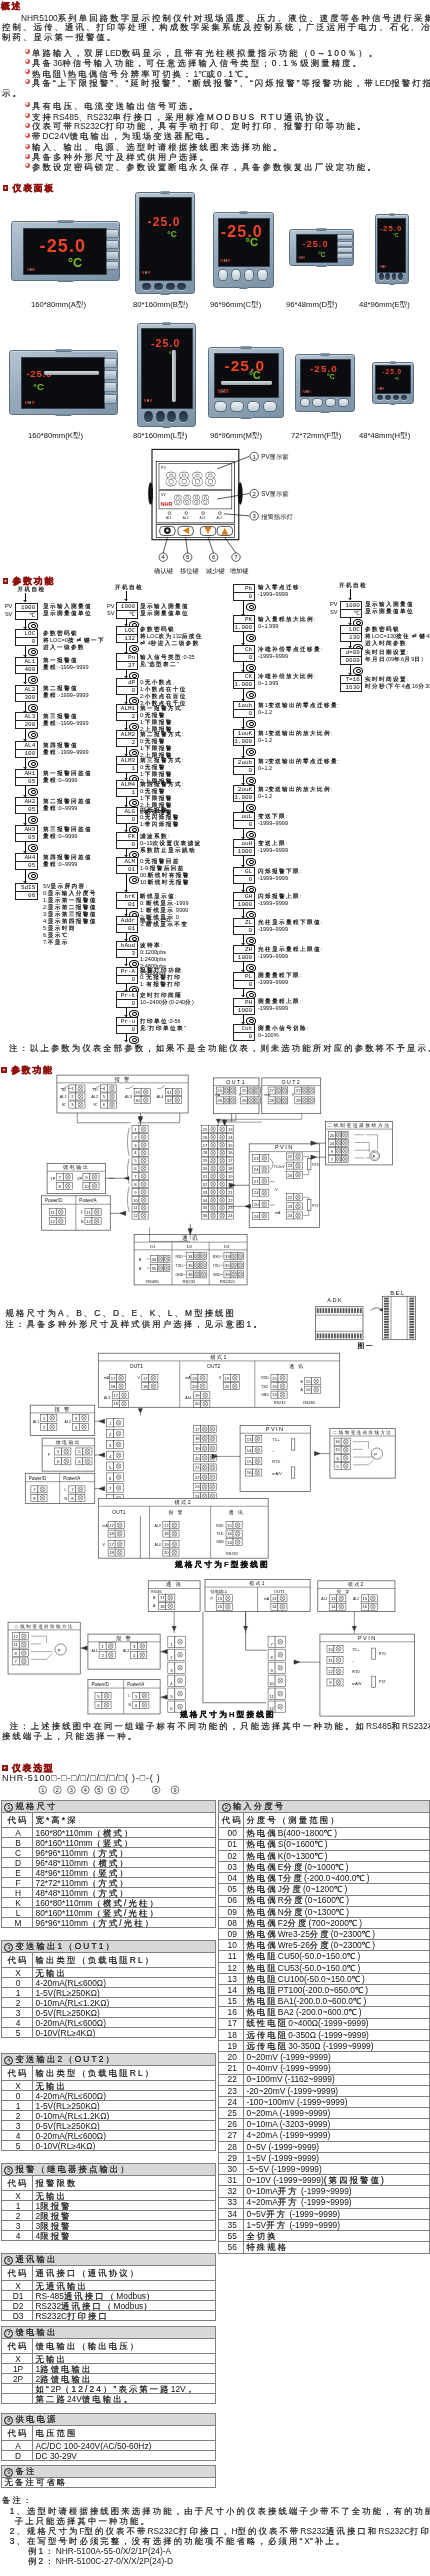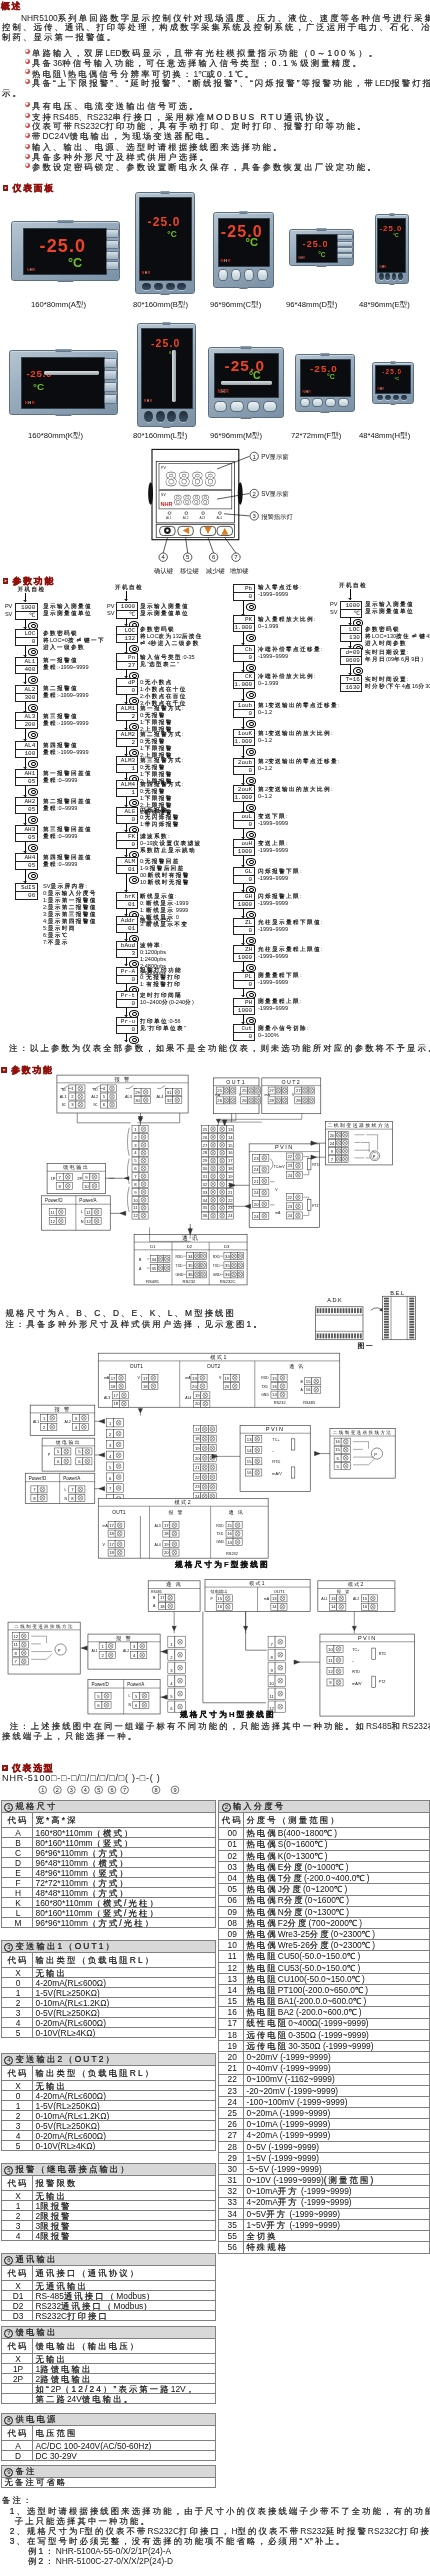--- a/index.html
+++ b/index.html
@@ -2742,41 +2742,41 @@
 <tr style="height:11.2px">
           <td class="code">24</td>
           <td>-100~100mV (-1999~9999)</td>
         </tr>
 <tr style="height:11.2px">
           <td class="code">25</td>
           <td>0~20mA (-1999~9999)</td>
         </tr>
 <tr style="height:11.2px">
           <td class="code">26</td>
-          <td>0~10mA (-1999~9999)</td>
+          <td>0~10mA (-3203~9999)</td>
         </tr>
 <tr style="height:11.2px">
           <td class="code">27</td>
           <td>4~20mA (-1999~9999)</td>
         </tr>
 <tr style="height:11.2px">
           <td class="code">28</td>
           <td>0~5V (-1999~9999)</td>
         </tr>
 <tr style="height:11.2px">
           <td class="code">29</td>
           <td>1~5V (-1999~9999)</td>
         </tr>
 <tr style="height:11.2px">
           <td class="code">30</td>
           <td>-5~5V (-1999~9999)</td>
         </tr>
 <tr style="height:11.2px">
           <td class="code">31</td>
-          <td>0~10V (-1999~9999)<span class="k">(测量范围)</span></td>
+          <td>0~10V (-1999~9999)<span class="k">(第四报警值)</span></td>
         </tr>
 <tr style="height:11.2px">
           <td class="code">32</td>
           <td>0~10mA<span class="k">开方</span> (-1999~9999)</td>
         </tr>
 <tr style="height:11.2px">
           <td class="code">33</td>
           <td>4~20mA<span class="k">开方</span> (-1999~9999)</td>
         </tr>
 <tr style="height:11.2px">
@@ -2794,17 +2794,17 @@
 <tr style="height:11.2px">
           <td class="code">56</td>
           <td><span class="k">特殊规格</span></td>
         </tr>
 </tbody>
     </table>
 
 <div class="bl" style="left:2.1px;top:2495px"><span class="k">备注：</span></div>
 <div class="bl" style="left:9.8px;top:2506px"><span class="k">1、选型时请根据接线图来选择功能，由于尺寸小的仪表接线端子少带不了全功能，有的功能在同组端</span></div>
 <div class="bl" style="left:14.7px;top:2516px"><span class="k">子上只能选择其中一种功能。</span></div>
-<div class="bl" style="left:9.8px;top:2526px"><span class="k">2、规格尺寸为</span>F<span class="k">型的仪表不带</span>RS232C<span class="k">打印接口，</span>H<span class="k">型的仪表不带</span>RS232<span class="k">延时报警</span>RS232C<span class="k">打印接口。</span></div>
+<div class="bl" style="left:9.8px;top:2526px"><span class="k">2、规格尺寸为</span>F<span class="k">型的仪表不带</span>RS232C<span class="k">打印接口，</span>H<span class="k">型的仪表不带</span>RS232<span class="k">通讯接口和</span>RS232C<span class="k">打印接口。</span></div>
 <div class="bl" style="left:9.8px;top:2536px"><span class="k">3、在写型号时必须完整，没有选择的功能项不能省略，必须用“</span>X<span class="k">”补上。</span></div>
 <div class="bl" style="left:28px;top:2546px"><span class="k">例1：</span>NHR-5100A-55-0/X/2/1P(24)-A</div>
 <div class="bl" style="left:28px;top:2556px"><span class="k">例2：</span>NHR-5100C-27-0/X/X/2P(24)-D</div>
 </div>
 
 </body></html>

